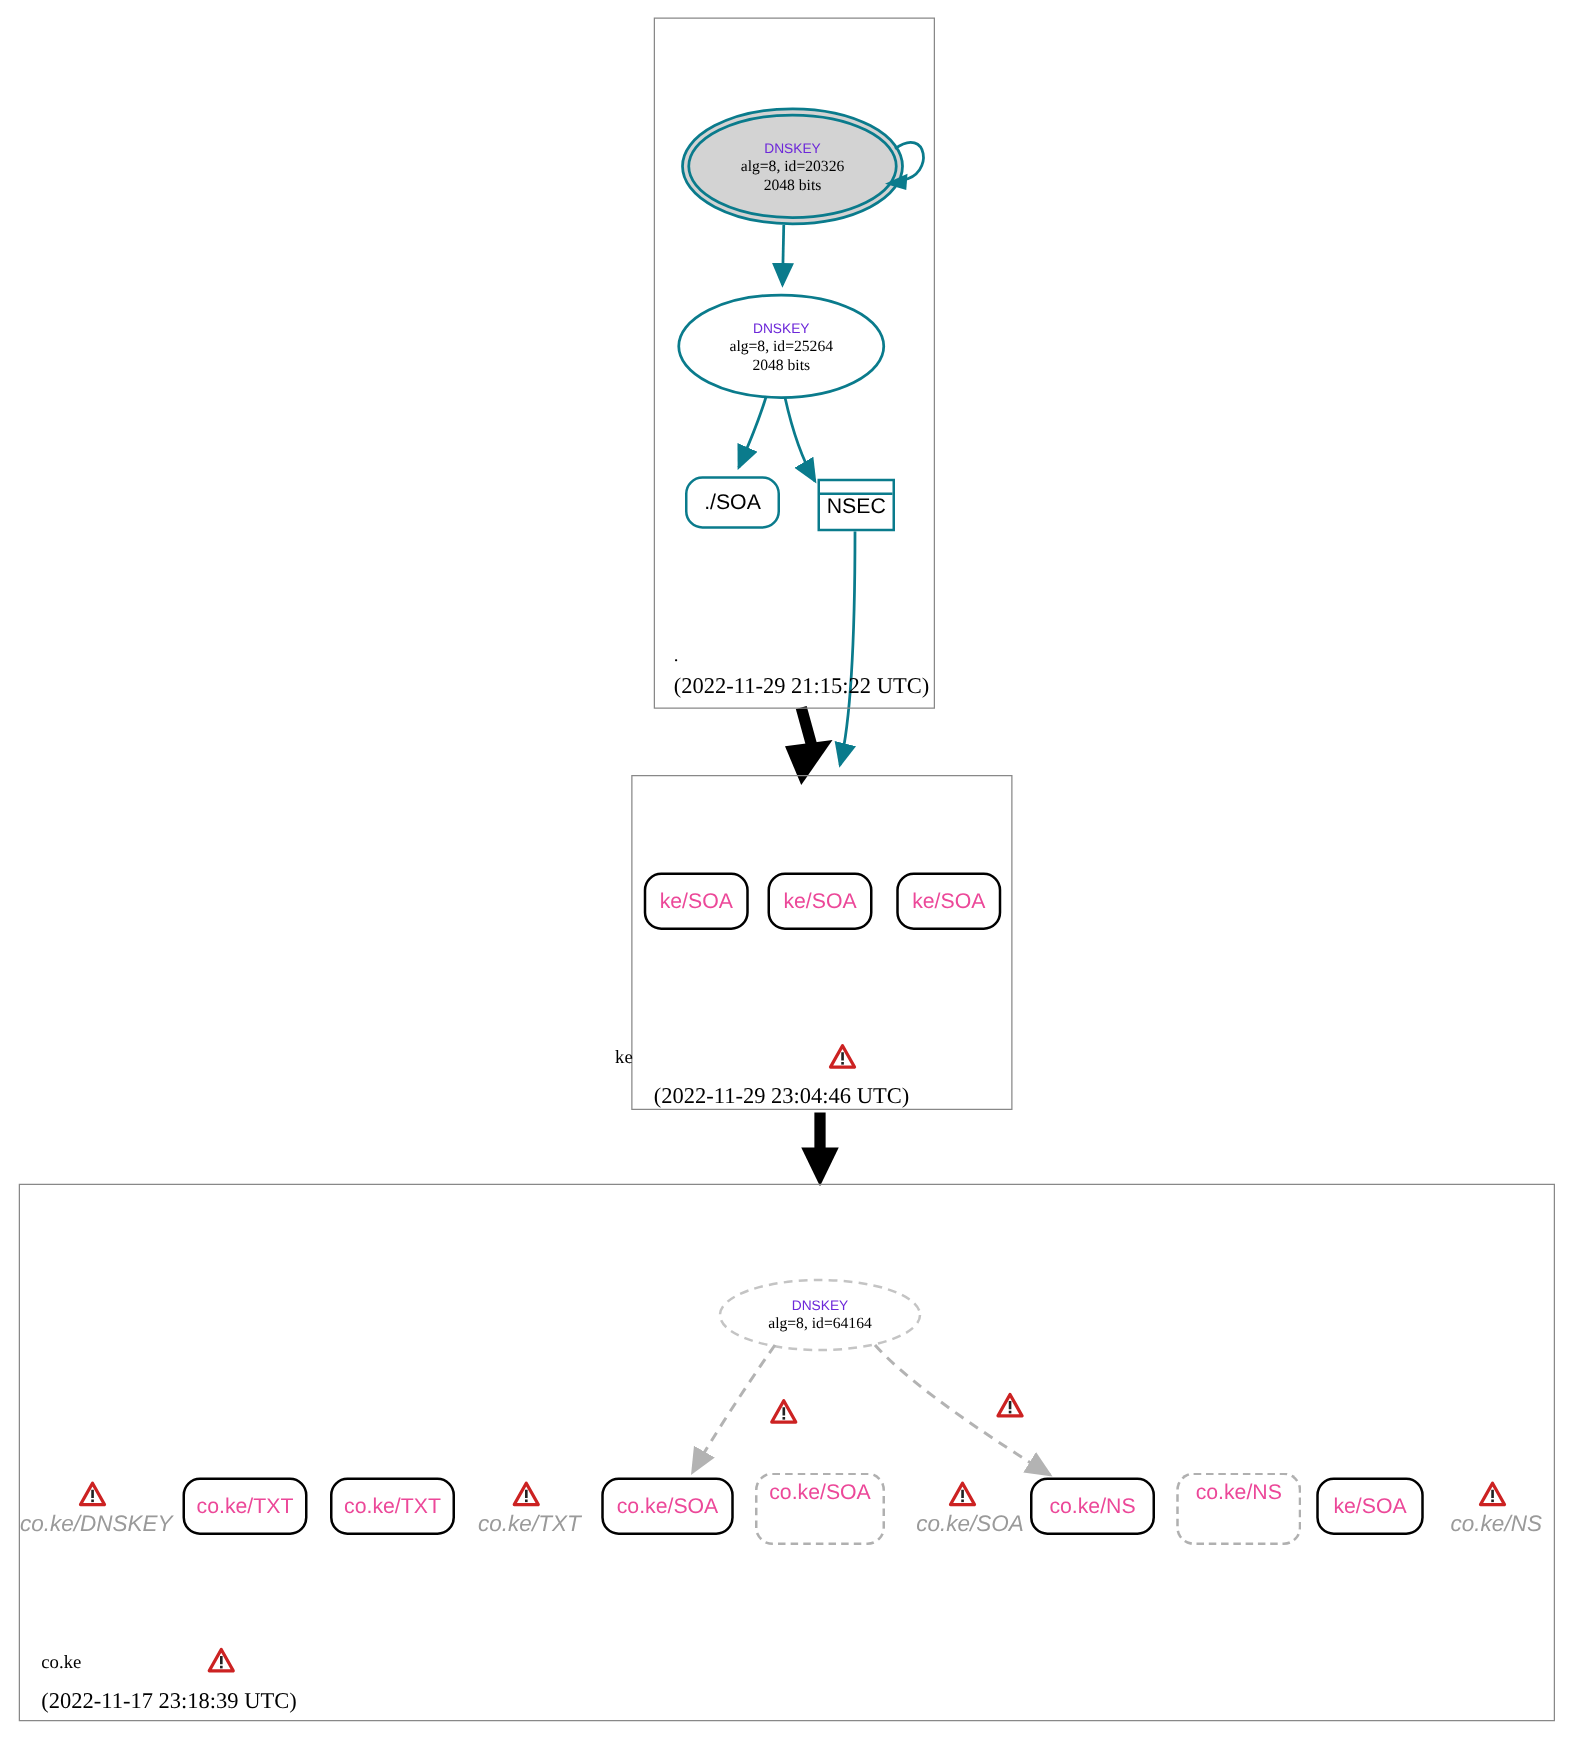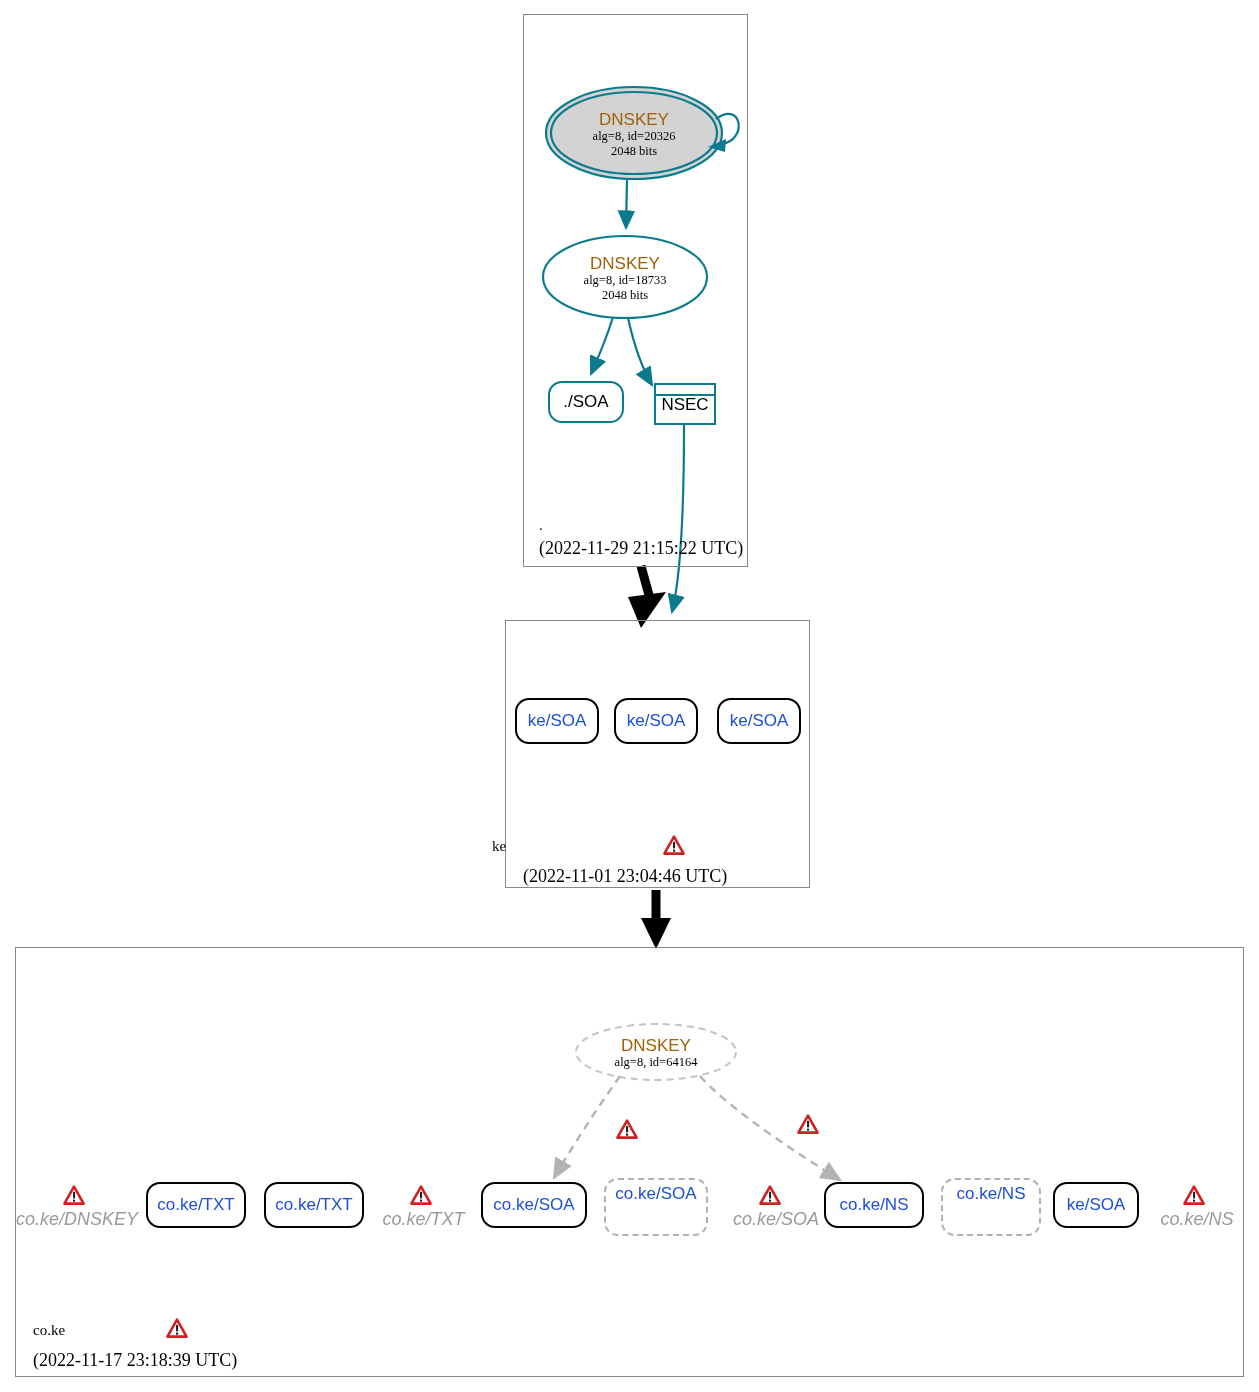--- a/index.html
+++ b/index.html
@@ -53,21 +53,21 @@
     align-items: center;
     justify-content: center;
     text-align: center;
     white-space: nowrap;
   }
   .rrset {
     border: 2.2px solid #000000;
     border-radius: 14px;
     background: #ffffff;
     font-size: 17px;
-    color: #1d4ed8;
+    color: #ec4899;
   }
   .rrset.teal {
     border-color: #0a7b8c;
     color: #000000;
   }
   .rrset.dashed {
     border: 2px dashed #b0b0b0;
     border-radius: 14px;
     background: #ffffff;
   }
@@ -81,22 +81,22 @@
   }
   .dnskey-ell {
     position: absolute;
     display: flex;
     flex-direction: column;
     align-items: center;
     justify-content: center;
     text-align: center;
   }
   .dnskey-title {
-    font-size: 17px;
-    color: #a16207;
+    font-size: 11px;
+    color: #6d28d9;
     line-height: 1.05;
   }
   .dnskey-sub {
     font-family: "Liberation Serif", serif;
     font-size: 12.5px;
     color: #000000;
     line-height: 1.18;
   }
 </style>
 </head>
@@ -213,36 +213,36 @@
   <div class="zone-time" style="left:539px; top:538px;">(2022-11-29 21:15:22 UTC)</div>
 
   <div class="dnskey-ell" style="left:546px; top:108px; width:176px; height:54px;">
     <div class="dnskey-title">DNSKEY</div>
     <div class="dnskey-sub">alg=8, id=20326</div>
     <div class="dnskey-sub">2048 bits</div>
   </div>
 
   <div class="dnskey-ell" style="left:537px; top:252px; width:176px; height:54px;">
     <div class="dnskey-title">DNSKEY</div>
-    <div class="dnskey-sub">alg=8, id=18733</div>
+    <div class="dnskey-sub">alg=8, id=25264</div>
     <div class="dnskey-sub">2048 bits</div>
   </div>
 
   <div class="node rrset teal" style="left:548px; top:381px; width:76px; height:42px;">
     <span>./SOA</span>
   </div>
 
   <div style="position:absolute; left:654px; top:383px; width:62px; height:42px; border:2.2px solid #0a7b8c; background:#ffffff; box-sizing:border-box;">
     <div style="height:9px; border-bottom:2.2px solid #0a7b8c;"></div>
     <div style="display:flex; align-items:center; justify-content:center; height:18px; font-size:17px; color:#000;">NSEC</div>
   </div>
 
   <div class="zone-box" style="left:505px; top:620px; width:305px; height:268px;"></div>
   <div class="zone-label" style="left:492px; top:838px;">ke</div>
-  <div class="zone-time" style="left:523px; top:866px;">(2022-11-01 23:04:46 UTC)</div>
+  <div class="zone-time" style="left:523px; top:866px;">(2022-11-29 23:04:46 UTC)</div>
 
   <div class="node rrset" style="left:515px; top:698px; width:84px; height:46px;">
     <span>ke/SOA</span>
   </div>
   <div class="node rrset" style="left:614px; top:698px; width:84px; height:46px;">
     <span>ke/SOA</span>
   </div>
   <div class="node rrset" style="left:717px; top:698px; width:84px; height:46px;">
     <span>ke/SOA</span>
   </div>

